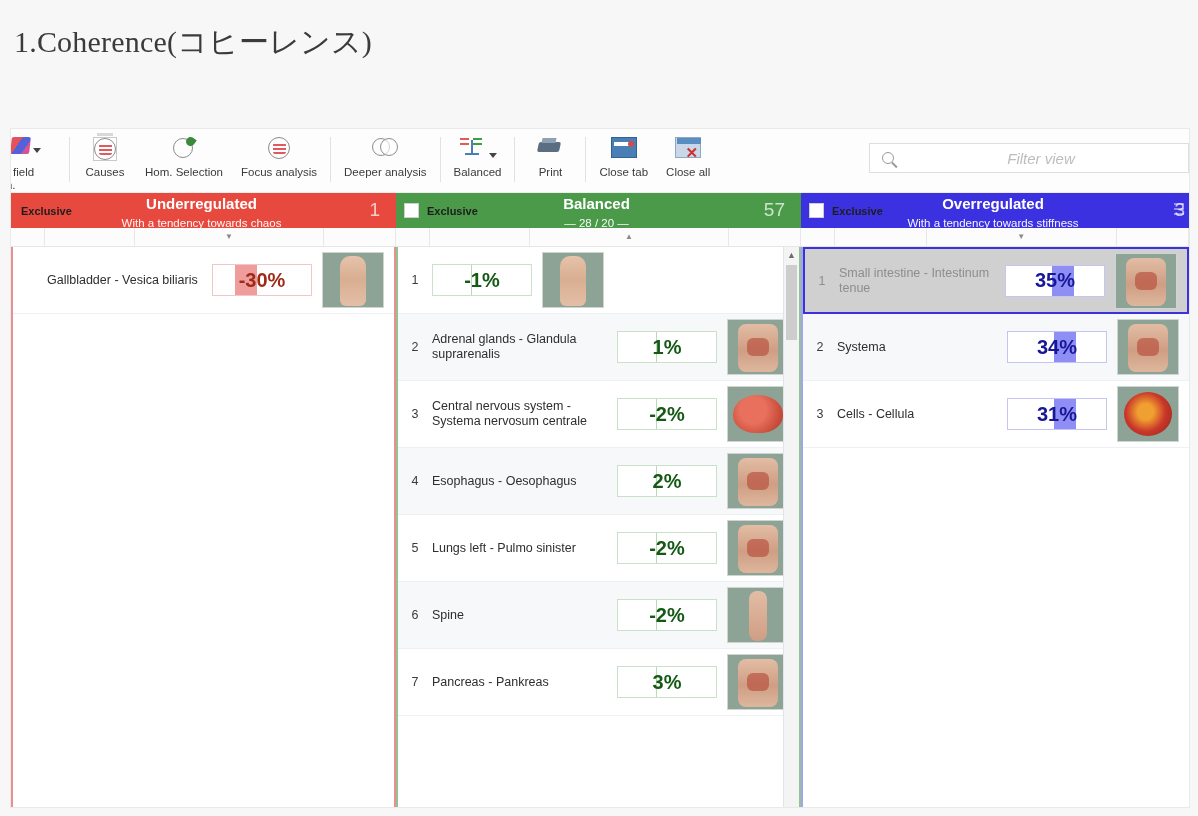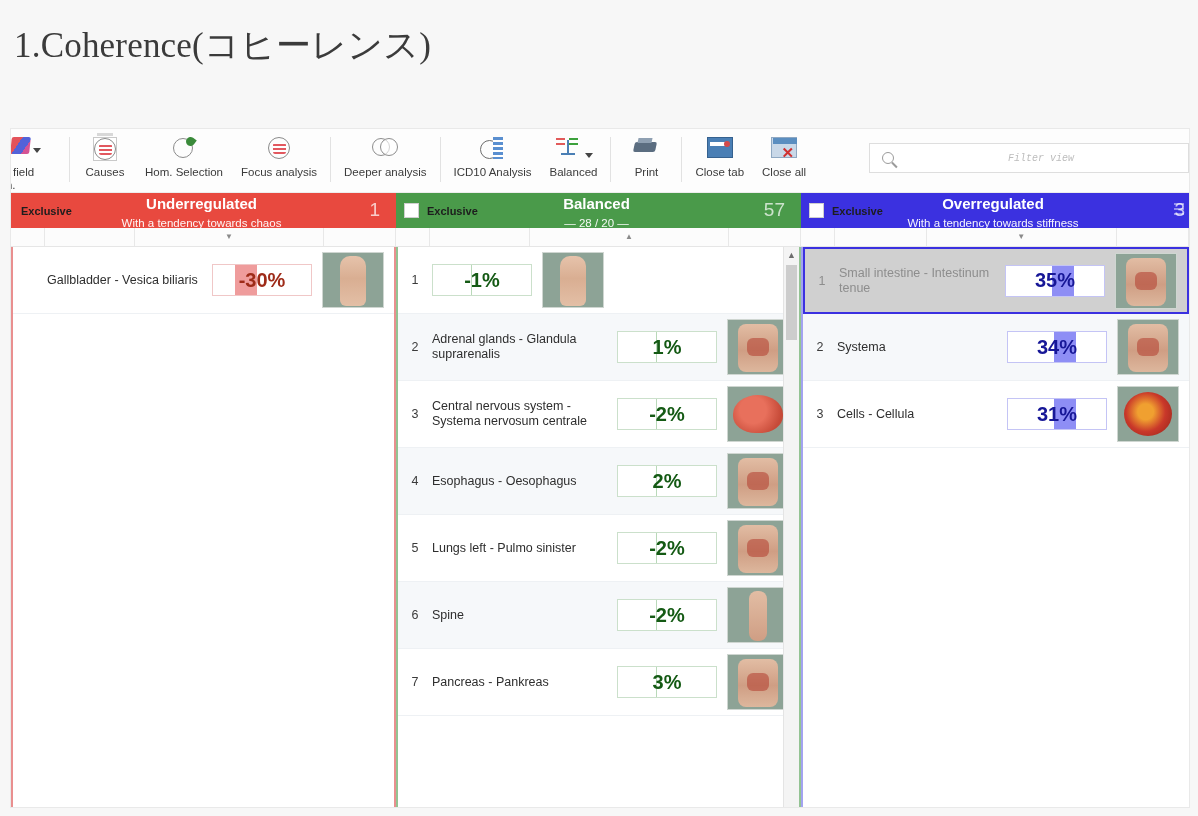--- a/index.html
+++ b/index.html
@@ -5,21 +5,21 @@
   * { box-sizing: border-box; }
   html, body {
     margin: 0; padding: 0;
     width: 1198px; height: 816px;
     background: #f7f7f7;
     font-family: "Liberation Sans", sans-serif;
     overflow: hidden;
   }
   #page-title {
     font-family: "Liberation Serif", serif;
-    font-size: 35px;
+    font-size: 30px;
     color: #3b3b3b;
     padding: 22px 0 0 14px;
     letter-spacing: .2px;
     white-space: nowrap;
   }
   #app-panel {
     position: absolute;
     left: 10px; top: 128px;
     width: 1180px; height: 680px;
     background: #ffffff;
@@ -134,22 +134,22 @@
     display:flex; align-items:center;
   }
   #search-wrap .mag{
     width:12px;height:12px;border:1.6px solid #9b9b9b;border-radius:50%;
     margin-left:12px; position:relative; flex:0 0 auto;
   }
   #search-wrap .mag::after{content:"";position:absolute;right:-5px;bottom:-3px;
     width:7px;height:1.8px;background:#9b9b9b;transform:rotate(45deg);}
   #search-input{
     flex:1; border:0; outline:0; height:26px;
-    text-align:center; font-style:italic; font-size:10px;
-    color:#b8b8b8; font-family:Liberation Mono, monospace;
+    text-align:center; font-style:italic; font-size:15px;
+    color:#b8b8b8; font-family:Liberation Sans, sans-serif;
     background:transparent;
   }
   #search-input::placeholder{color:#bdbdbd;font-style:italic;}
   
   #cols { display:flex; height:calc(100% - 64px); align-items:stretch; }
   .col { position:relative; display:flex; flex-direction:column; }
   .col-red   { width:385px; }
   .col-green { width:405px; }
   .col-blue  { flex:1 1 auto; }
   .col-body-wrap{
@@ -294,24 +294,20 @@
           <span class="tb-icon"><span class="ic-ring"></span></span>
           <span class="tb-label">Focus analysis</span>
         </div>
         <div class="tb-sep"></div>
         <div class="tb-item">
           <span class="tb-icon"><span class="ic-twocirc"></span></span>
           <span class="tb-label">Deeper analysis</span>
         </div>
         <div class="tb-sep"></div>
         <div class="tb-item">
-          <span class="tb-icon"><span class="ic-icd"></span></span>
-          <span class="tb-label">ICD10 Analysis</span>
-        </div>
-        <div class="tb-item">
           <span class="tb-icon"><span class="ic-bal"><i class="b1"></i><i class="b2"></i><i class="b3"></i><i class="b4"></i><i class="st"></i><i class="bs"></i></span><span class="caret"></span></span>
           <span class="tb-label">Balanced</span>
         </div>
         <div class="tb-sep"></div>
         <div class="tb-item">
           <span class="tb-icon"><span class="ic-print"></span></span>
           <span class="tb-label">Print</span>
         </div>
         <div class="tb-sep"></div>
         <div class="tb-item">

